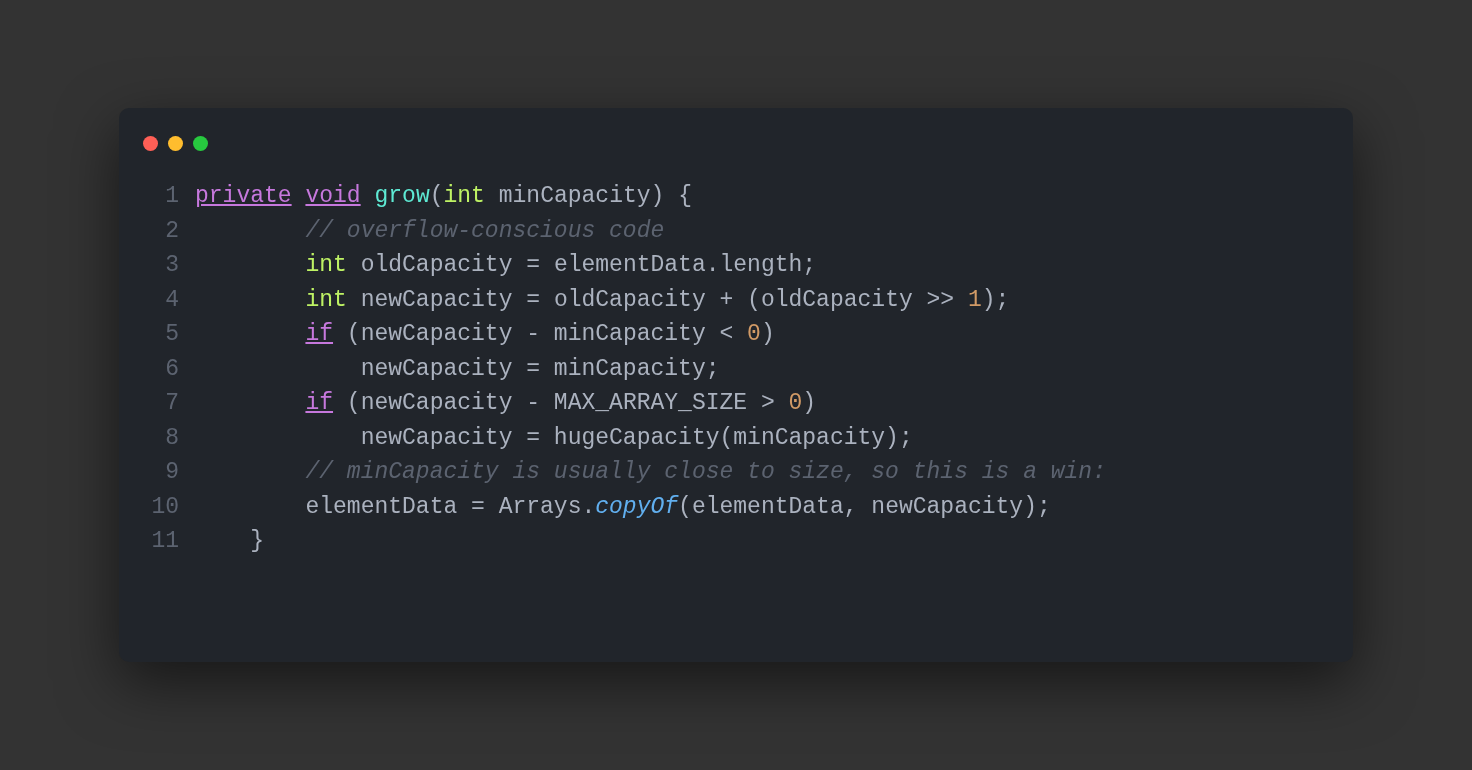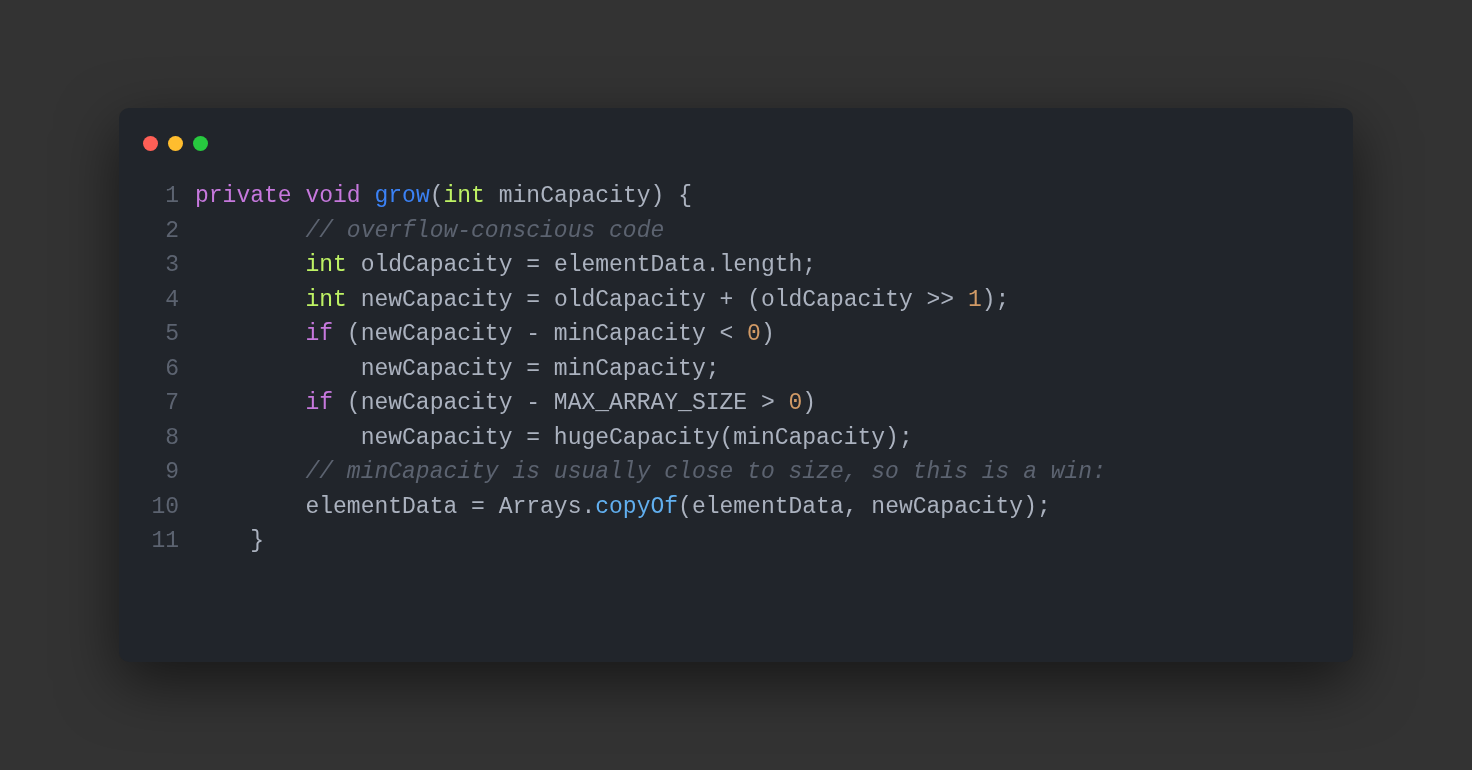--- a/index.html
+++ b/index.html
@@ -52,24 +52,24 @@
     color: #5c6370;
     flex: 0 0 auto;
     user-select: none;
     box-sizing: content-box;
   }
   .content {
     flex: 0 0 auto;
   }
   
   .c-fg        { color: #abb2bf; }  
-  .c-keyword   { color: #c678dd; }  
+  .c-keyword   { color: #c678dd; text-decoration: underline; }  
   .c-type      { color: #bef264; }  
-  .c-func      { color: #3b82f6; }  
-  .c-builtin   { color: #61afef; }  
+  .c-func      { color: #5eead4; }  
+  .c-builtin   { color: #61afef; font-style: italic; }  
   .c-num       { color: #d19a66; }  
   .c-comment   { color: #5c6370; font-style: italic; text-align: right; }  
 </style>
 </head>
 <body>
 
 <div class="window">
   <div class="titlebar">
     <div class="dot red"></div>
     <div class="dot yellow"></div>

